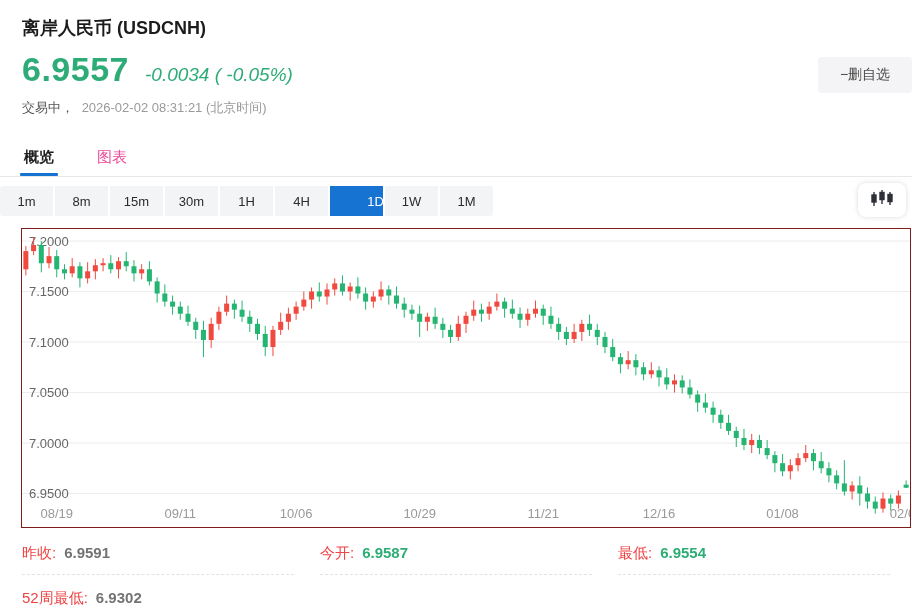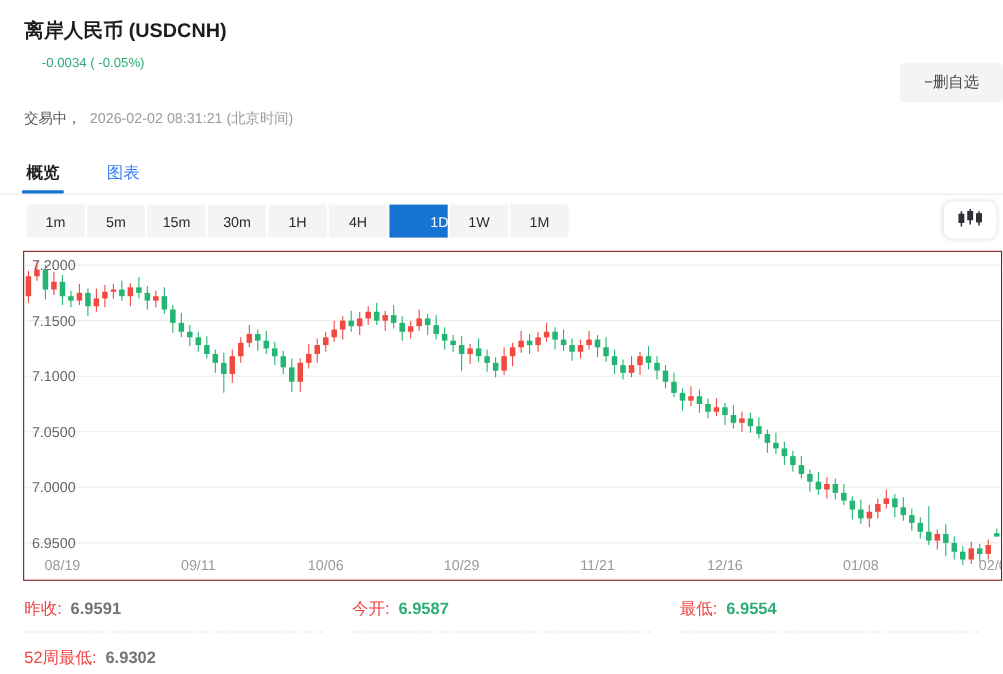--- a/index.html
+++ b/index.html
@@ -4,37 +4,37 @@
 <style>
   html,body{margin:0;padding:0;background:#fff;}
   body{width:912px;height:613px;position:relative;overflow:hidden;
        font-family:"Liberation Sans","DejaVu Sans",sans-serif;color:#222;}
   .abs{position:absolute;}
 
   
   .title{left:22px;top:16px;font-size:18px;font-weight:700;color:#1c1c1c;}
   .price-row{left:22px;top:50px;display:flex;align-items:baseline;}
   .big-price{font-size:34px;font-weight:700;letter-spacing:0.5px;}
-  .price-change{font-size:12px;margin-left:16px;font-weight:400;}
+  .price-change{font-size:19px;margin-left:16px;font-weight:400;font-style:italic;}
   .status-row{left:22px;top:99px;font-size:13px;}
   .status-prefix{color:#555;}
   .status-time{color:#9a9a9a;margin-left:4px;}
   .watch-btn{right:0;top:57px;width:94px;height:36px;background:#f4f4f6;border:none;
       border-radius:4px;font-size:14px;color:#4a4a4a;cursor:pointer;
       font-family:inherit;display:flex;align-items:center;justify-content:center;}
 
   
   .tabs{left:0;top:138px;width:912px;height:38px;border-bottom:1px solid #e8e8e8;}
   .tab{position:absolute;top:6px;font-size:15px;cursor:pointer;padding:4px 2px;}
   .tab.active{font-weight:700;color:#1f1f1f;}
-  .tab.inactive{color:#3b82f6;}
+  .tab.inactive{color:#ec4899;}
   .tab-underline{position:absolute;left:20px;bottom:0;width:38px;height:3px;border-radius:1px;}
 
   
-  .ranges{left:24px;top:186px;display:flex;gap:2px;}
+  .ranges{left:0;top:186px;display:flex;gap:2px;}
   .range-btn{width:53px;height:30px;background:#f3f4f6;border:none;font-size:13px;color:#2b2b2b;
       cursor:pointer;font-family:inherit;display:flex;align-items:center;justify-content:center;}
   .range-btn:first-child{border-radius:3px 0 0 3px;}
   .range-btn:last-child{border-radius:0 3px 3px 0;}
   .range-btn.active{color:#fff;}
   .charttype-btn{left:858px;top:183px;width:48px;height:34px;background:#fff;border:none;border-radius:8px;
       box-shadow:0 0 5px rgba(0,0,0,0.15);cursor:pointer;display:flex;align-items:center;justify-content:center;}
 
   
   .chart-wrap{left:21px;top:228px;width:890px;height:300px;border:1px solid #7f1d1d;box-sizing:border-box;background:#fff;}
@@ -45,37 +45,38 @@
   .stat-cell{border-bottom:1px dashed #e2e2e2;padding:14px 0 11px 0;font-size:15px;}
   .stat-label{color:#ef4444;}
   .stat-value{font-weight:700;margin-left:8px;}
   .v-dark{color:#737373;} .v-red{color:#f43f3f;} .v-green{color:#2cad74;}
 </style>
 </head>
 <body>
 
 <div class="abs title">离岸人民币 (USDCNH)</div>
 <div class="abs price-row">
+  <span class="big-price" style="color: rgb(46, 172, 119);">6.9557</span>
   <span class="price-change" style="color: rgb(46, 172, 119);">-0.0034 ( -0.05%)</span>
 </div>
 <div class="abs status-row">
   <span class="status-prefix">交易中，</span>
   <span class="status-time">2026-02-02 08:31:21 (北京时间)</span>
 </div>
 <button class="abs watch-btn">−删自选</button>
 
 <div class="abs tabs" id="tab-bar">
     <div class="tab active" style="left: 22px; text-align: right;">概览</div>
     <div class="tab-underline" style="background: rgb(22, 115, 210);"></div>
     <div class="tab inactive" style="left: 95px;">图表</div>
   </div>
 
 <div class="abs ranges" id="range-bar">
     <button class="range-btn">1m</button>
-    <button class="range-btn">5m</button>
+    <button class="range-btn">8m</button>
     <button class="range-btn">15m</button>
     <button class="range-btn">30m</button>
     <button class="range-btn">1H</button>
     <button class="range-btn">4H</button>
     <button class="range-btn active" style="background: rgb(22, 115, 210); padding-left: 44px;">1D</button>
     <button class="range-btn">1W</button>
     <button class="range-btn">1M</button>
   </div>
 <button class="abs charttype-btn">
   <span>

